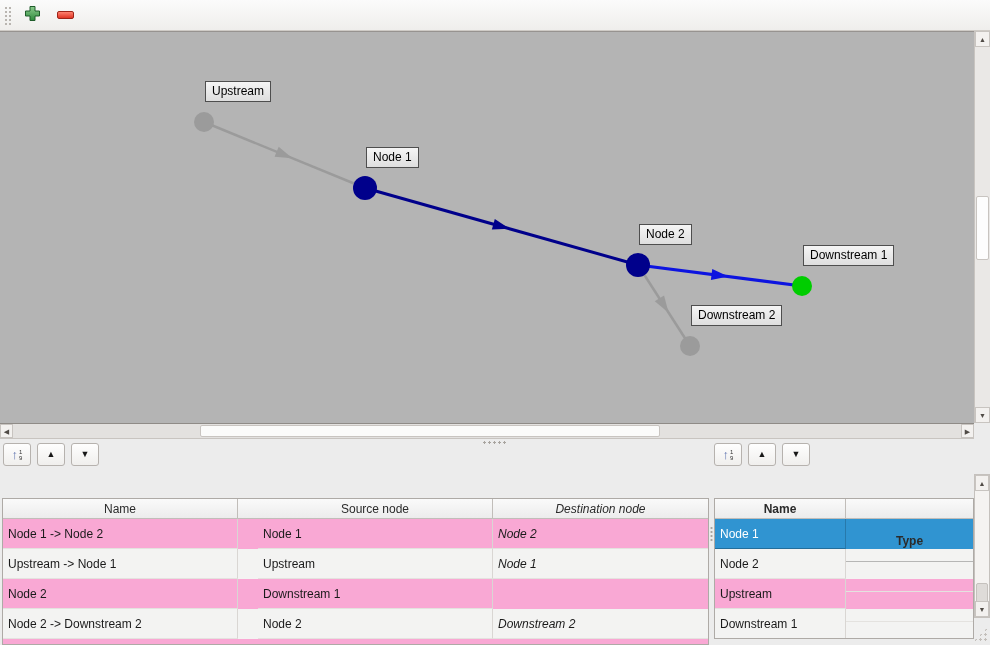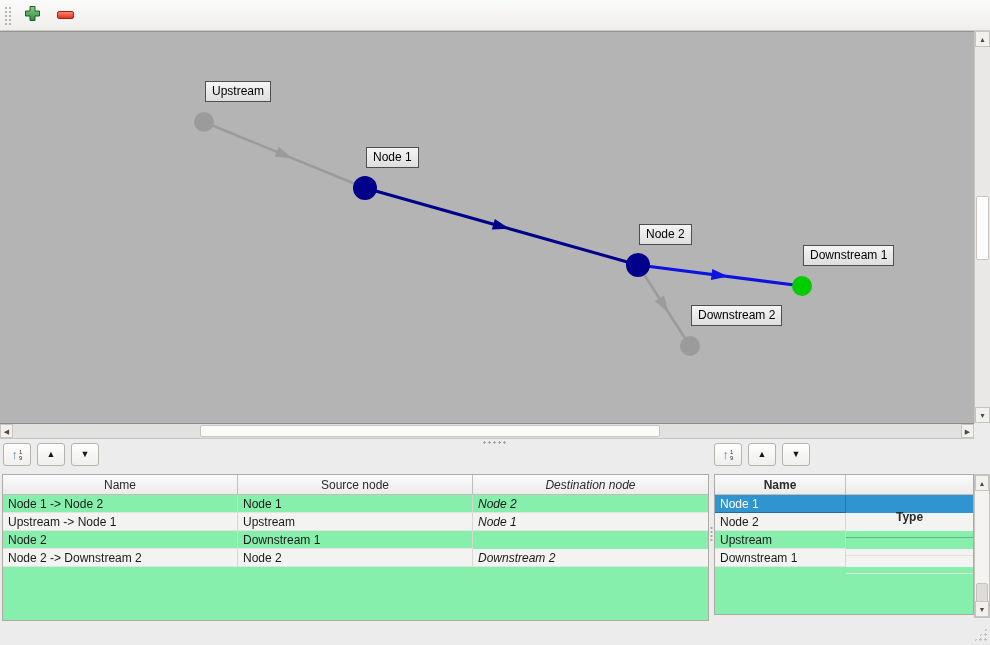--- a/index.html
+++ b/index.html
@@ -98,40 +98,40 @@
     border: 1px solid #b6b2ae; border-radius: 3px;
     display: flex; align-items: center; justify-content: center; cursor: pointer;
   }
   .ic-tri { font-size: 9px; color: #171717; line-height: 1; }
   .ic-sort { display: flex; align-items: center; line-height: 1; }
   .ic-sort .arr { color: #5f74b0; font-weight: bold; font-size: 13px; }
   .ic-sort .nums { display: flex; flex-direction: column; font-size: 6px; color: #333; margin-left: 1px; }
   .ic-sort .nums i { font-style: normal; line-height: 6px; }
   
   .datatable {
-    position: absolute; top: 474px; background: #86efac;
+    position: absolute; top: 498px; background: #f9a8d4;
     border: 1px solid #aeaaa6; overflow: hidden;
   }
   #edge-table { left: 2px; width: 707px; height: 147px; }
   #node-table { left: 714px; width: 260px; height: 141px; }
   .thead { display: flex; height: 20px; background: linear-gradient(#fafafa, #ececec); border-bottom: 1px solid #c1bdb9; }
   .th {
     display: flex; align-items: center; justify-content: center;
     border-right: 1px solid #c1bdb9; color: #2b2b2b; cursor: pointer;
   }
   #node-table .th { font-weight: bold; }
-  .trow { display: flex; height: 18px; cursor: pointer; }
+  .trow { display: flex; height: 30px; cursor: pointer; }
   .trow.alt { background: #f3f3f2; }
   .cell {
     display: flex; align-items: center; padding-left: 5px;
     border-right: 1px solid #d9d6d3; border-bottom: 1px solid #e4e2df;
     overflow: hidden; white-space: nowrap;
   }
   #edge-table .th:nth-child(1), #edge-table .cell:nth-child(1) { width: 235px; }
-  #edge-table .th:nth-child(2), #edge-table .cell:nth-child(2) { width: 235px; }
+  #edge-table .th:nth-child(2), #edge-table .cell:nth-child(2) { width: 235px; margin-left: 20px; }
   #edge-table .th:nth-child(3), #edge-table .cell:nth-child(3) { flex: 1; border-right: none; font-style: italic; }
   #node-table .th:nth-child(1), #node-table .cell:nth-child(1) { width: 131px; }
   #node-table .th:nth-child(2), #node-table .cell:nth-child(2) { flex: 1; border-right: none; margin-top: 42px; }
   .trow.selected { color: #fff; }
   .trow.selected .cell { border-bottom-color: rgba(0,0,0,0.25); border-right-color: rgba(0,0,0,0.18); }
   
   #ntscroll {
     position: absolute; left: 974px; top: 474px; width: 16px; height: 144px;
     background: #f5f3f1; border: 1px solid #c5c1bd;
   }

